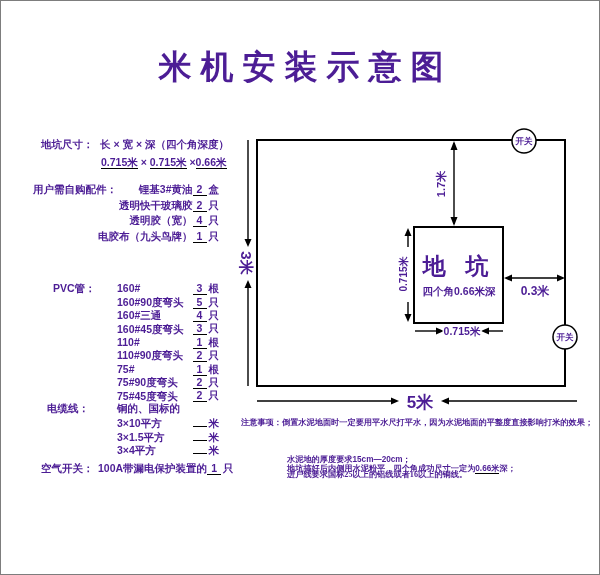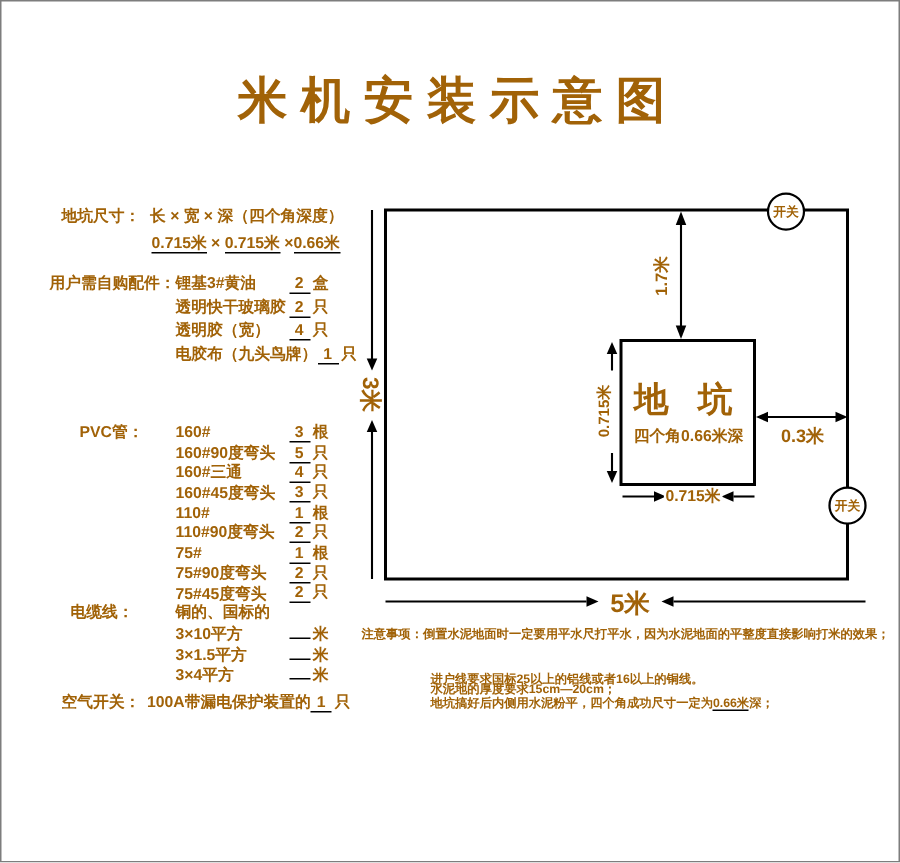--- a/index.html
+++ b/index.html
@@ -1,27 +1,27 @@
 <!DOCTYPE html>
 <html><head>
 <meta charset="utf-8">
 <style>
   * { margin:0; padding:0; box-sizing:border-box; }
   html,body { background:#fff; }
   body { font-family:"Liberation Sans","DejaVu Sans",sans-serif; }
   .sheet { position:relative; width:600px; height:575px; background:#fff;
-           border:1px solid #7d7d7d; overflow:hidden; font-weight:bold; color:#a16207; }
+           border:1px solid #7d7d7d; overflow:hidden; font-weight:bold; color:#4c1d95; }
   .abs { position:absolute; line-height:1.2; white-space:nowrap; }
   .title { top:46px; left:0; width:600px; text-align:center; font-size:33px;
            letter-spacing:9px; padding-left:9px; }
   .pnl { font-size:10.5px; }
   .items { display:flex; flex-direction:column; }
   .item { display:flex; justify-content:space-between; align-items:baseline; }
   .parts-items { left:116px; top:182px; width:102px; }
-  .parts-items .item { height:15.6px; }
+  .parts-items .item { height:15.6px;justify-content:flex-end; }
   .pvc-items { left:116px; top:281px; width:102px; }
   .pvc-items .item { height:13.4px;align-items:center; }
   .cable-items { left:116px; top:416px; width:102px; }
   .cable-items .item { height:13.6px; }
   .qty { white-space:nowrap; }
   .num { display:inline-block; min-width:14px; text-align:center;
          border-bottom:1px solid #000; line-height:1.05; }
   .unit { margin-left:2px; }
   .u { border-bottom:1px solid #000; }
   .ctr { transform:translate(-50%,-50%); }
@@ -199,15 +199,15 @@
   <div class="abs ctr" style="left:461px; top:330px; font-size:10.5px; background:#fff; padding:0 1px;">0.715米</div>
   <div class="abs rot-ccw" style="left:403px; top:273px; font-size:10px;">0.715米</div>
 
   <div class="abs note" style="left:240px; top:417px;">
     <span>注意事项：</span><span>倒置水泥地面时一定要用平水尺打平水，因为水泥地面的平整度直接影响打米的效果；</span>
   </div>
   <div class="abs note" style="left:286px; top:439px;margin-top:24px;">
     <span>地坑搞好后内侧用水泥粉平，四个角成功尺寸一定为</span><span class="u">0.66米</span><span>深；</span>
   </div>
   <div class="abs note" style="left:286px; top:454px;">水泥地的厚度要求15cm—20cm；</div>
-  <div class="abs note" style="left:286px; top:447px;">进户线要求国标25以上的铝线或者16以上的铜线。</div>
+  <div class="abs note" style="left:286px; top:469px;font-family:Liberation Serif, serif;">进户线要求国标25以上的铝线或者16以上的铜线。</div>
 
 </div>
 
 </body></html>

